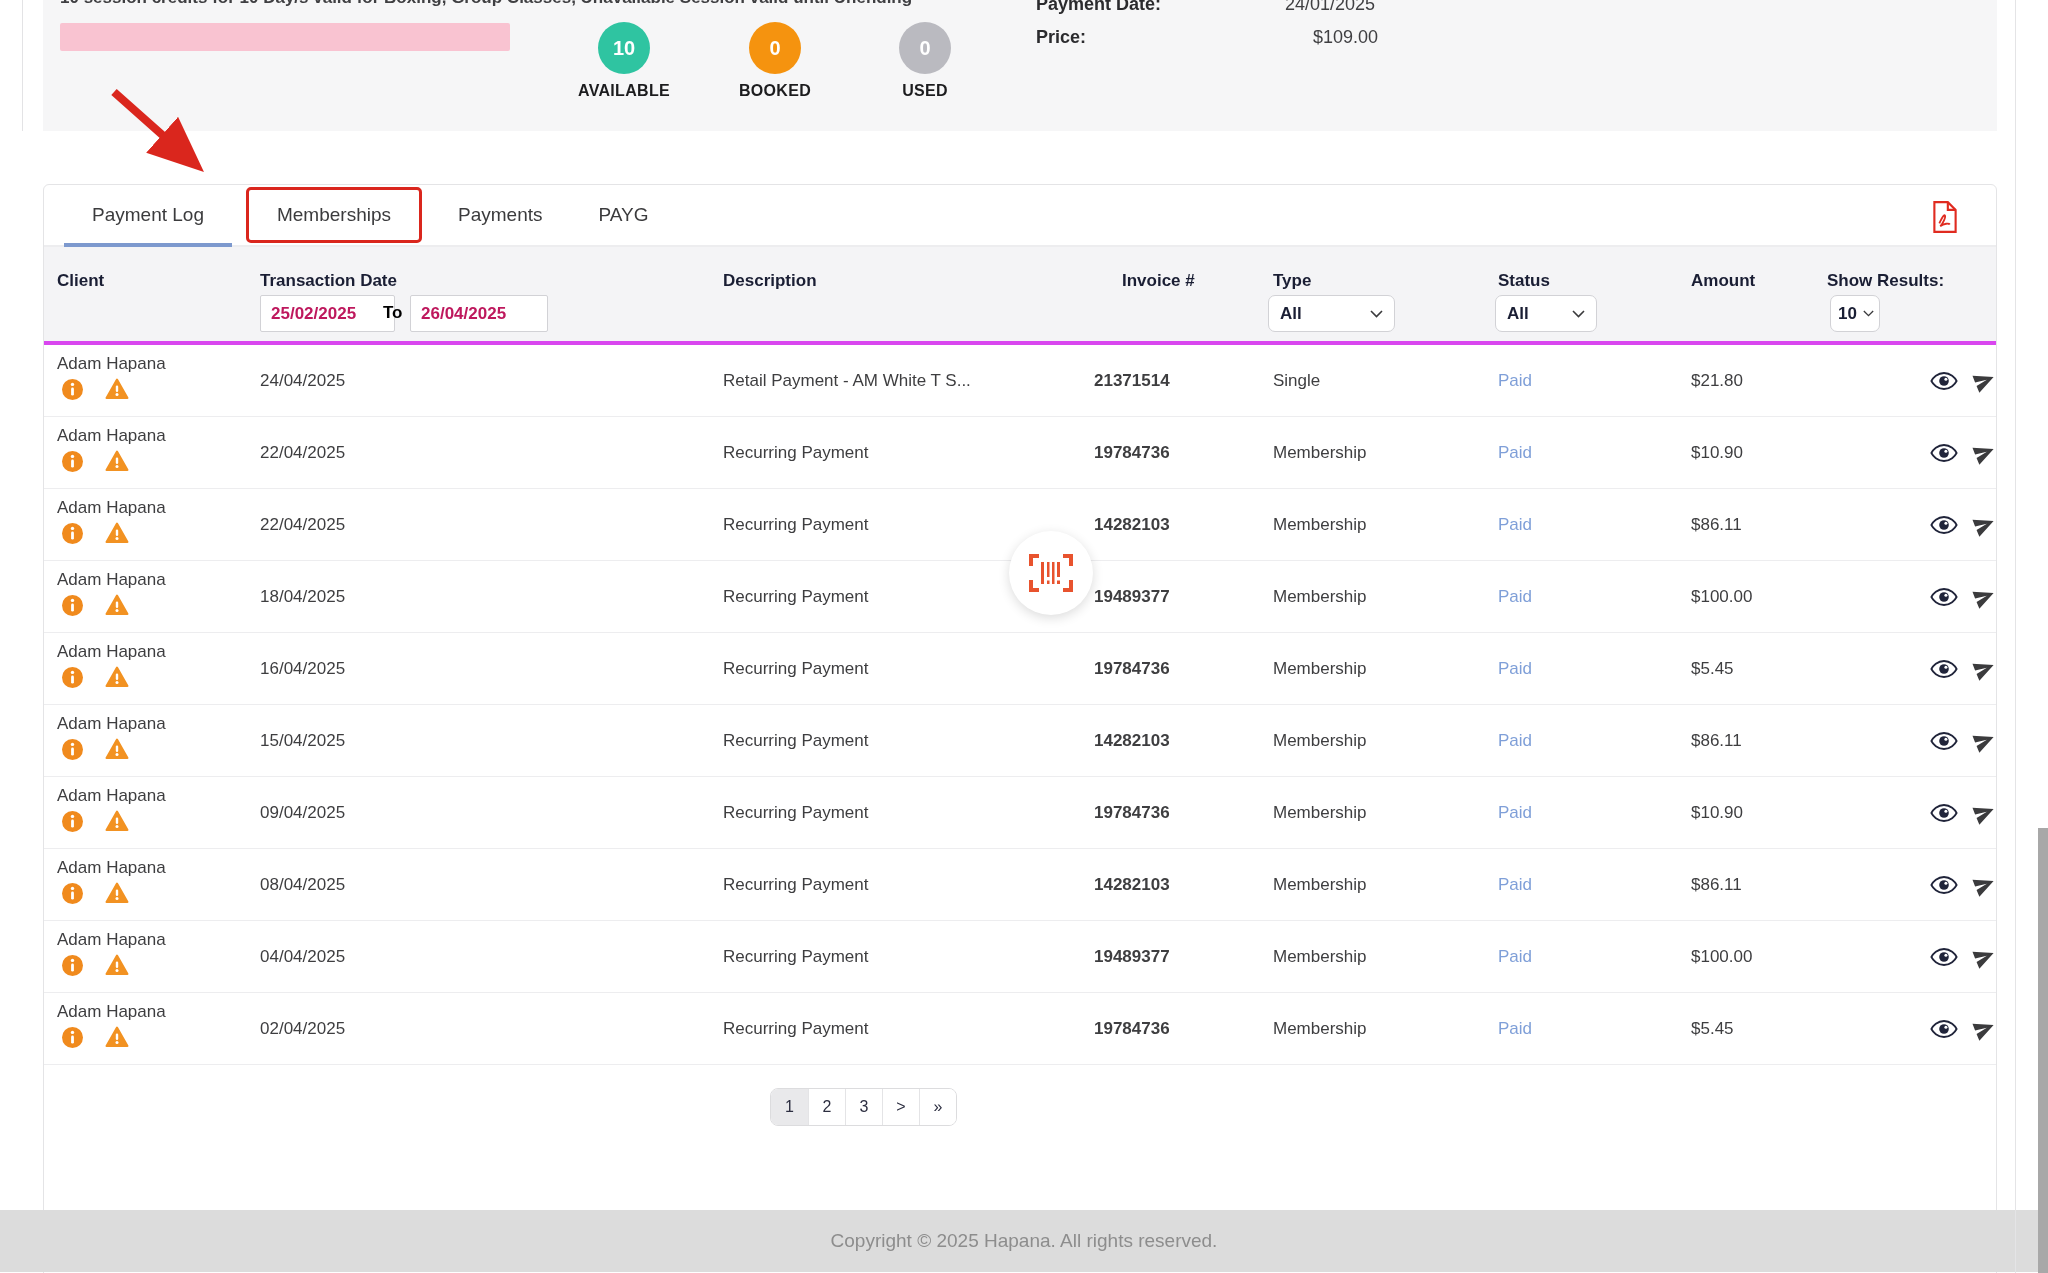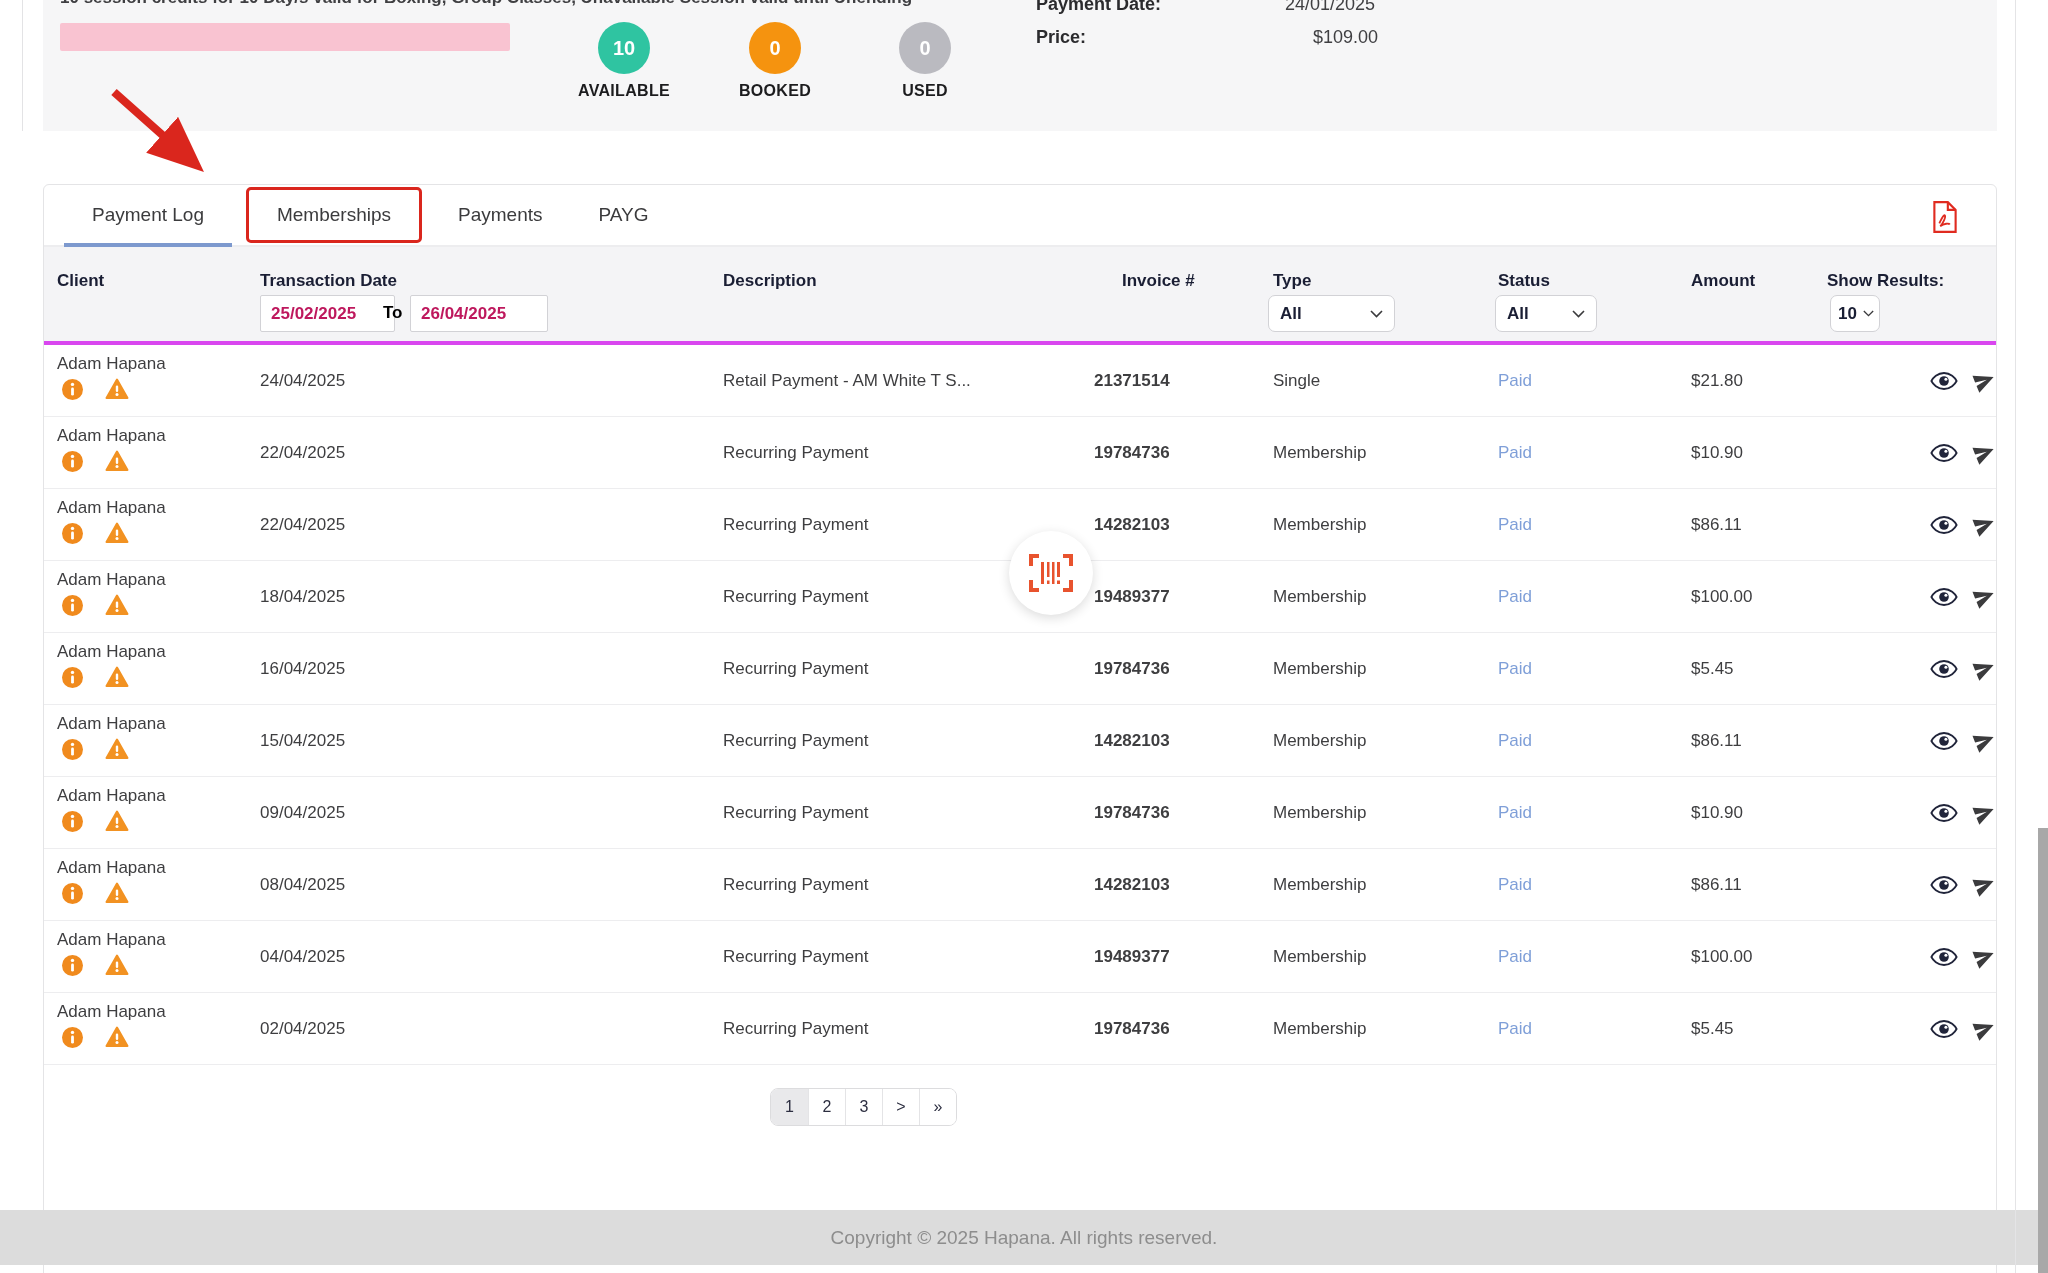--- a/index.html
+++ b/index.html
@@ -66,21 +66,21 @@
   
   .barcode-fab { position:absolute; left:965px; top:346px; width:84px; height:84px; border-radius:50%; background:#fff; box-shadow:0 3px 12px rgba(0,0,0,.14); display:flex; align-items:center; justify-content:center; cursor:pointer; z-index:20; }
 
   
   .pagination { position:absolute; left:726px; top:903px; display:flex; border:1px solid #dcdcde; border-radius:8px; overflow:hidden; background:#fff; }
   .page-btn { width:37px; height:36px; border:none; border-left:1px solid #e4e4e6; background:#fff; font-family:inherit; font-size:16px; color:#2c2e40; cursor:pointer; }
   .page-btn:first-child { border-left:none; }
   .page-btn.active { background:#e9e9eb; }
 
   
-  .footer { position:absolute; left:0; top:1210px; width:2048px; height:55px; background:#dcdcdc; display:flex; align-items:center; justify-content:center; font-size:19px; color:#8d8d8d; }
+  .footer { position:absolute; left:0; top:1210px; width:2048px; height:62px; background:#dcdcdc; display:flex; align-items:center; justify-content:center; font-size:19px; color:#8d8d8d; }
   .sb-line { position:absolute; left:2015px; top:0; width:1px; height:1273px; background:#e4e4e6; }
   .sb-thumb { position:absolute; left:2038px; top:828px; width:10px; height:445px; background:#a8a8a8; cursor:pointer; }
 </style>
 </head>
 <body>
 
 <div id="canvas">
 
   <div class="top-panel">
     <div class="top-title">10 session credits for 10 Day/s valid for Boxing, Group Classes, Unavailable Session valid until Unending</div>

